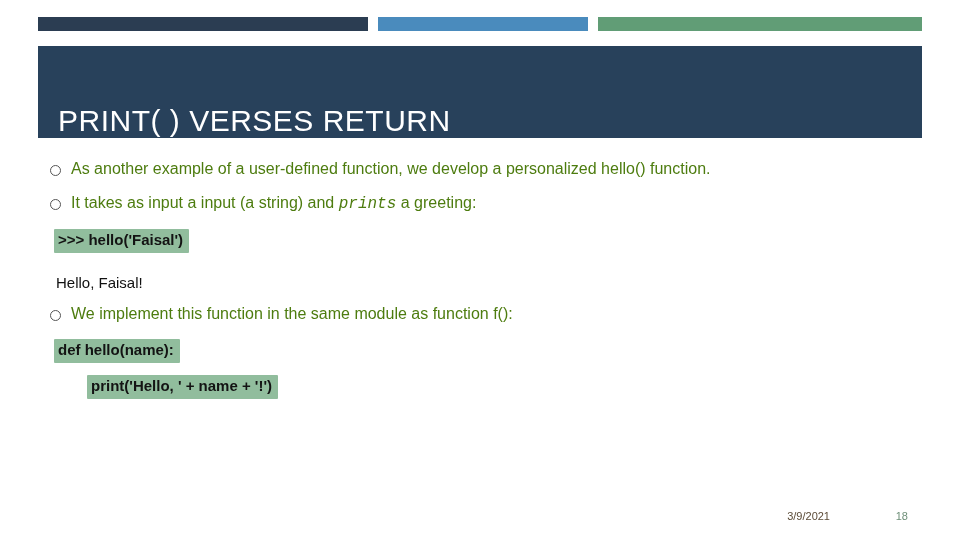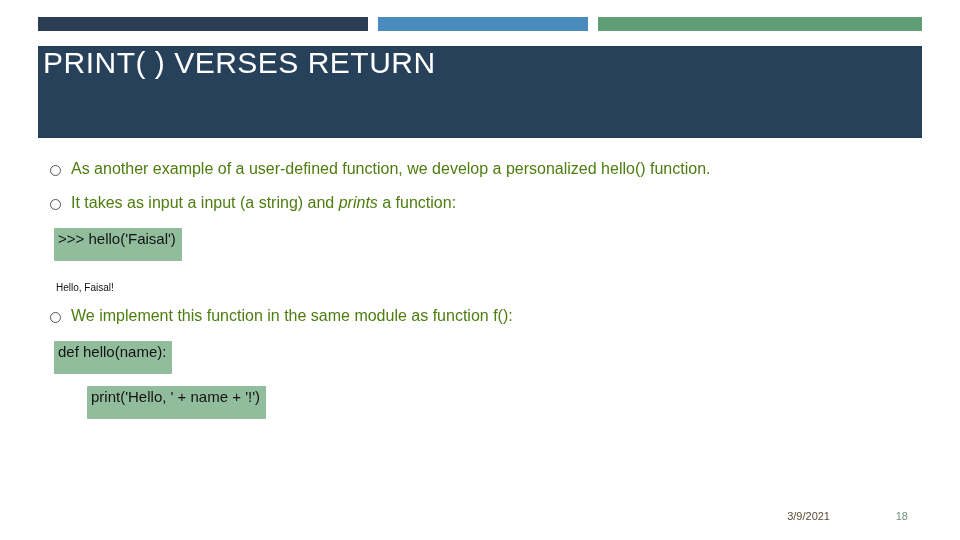--- a/index.html
+++ b/index.html
@@ -21,55 +21,56 @@
 
   
   .title-band {
     position: absolute;
     top: 46px;
     left: 38px;
     right: 38px;
     height: 92px;
     background: #28415b;
     display: flex;
-    align-items: flex-start;
-    padding-left: 5px;
+    align-items: flex-end;
+    padding-left: 20px;
   }
   .title-band h1 {
     color: #ffffff;
     font-size: 30px;
     font-weight: 400;
     letter-spacing: 0.5px;
   }
 
   
   .body {
     position: absolute;
     top: 160px;
     left: 50px;
     right: 50px;
   }
   .line { display: flex; align-items: baseline; margin-bottom: 16px; font-size: 16px; color: #4d7c0f; }
   .bullet-marker {
     width: 11px; height: 11px; border: 1.6px solid #555; border-radius: 50%;
     display: inline-block; margin-right: 10px; flex-shrink: 0; position: relative; top: 2px;
   }
-  .line .text em { font-style: italic; }
+  .line .text em { font-style: italic; font-family: Liberation Mono, monospace; }
 
   .code-chunk {
     display: inline-block;
     background: #91bd9d;
     color: #131313;
     font-family: Arial, Helvetica, sans-serif;
     font-size: 15px;
-    padding: 2px 6px 14px 4px;
+    padding: 2px 6px 5px 4px;
     border-radius: 1px;
+    font-weight: bold;
   }
   .code-wrap { margin: 4px 0 12px 4px; }
-  .plain { margin: 21px 0 14px 6px; font-size: 10px; color: #111; }
+  .plain { margin: 21px 0 14px 6px; font-size: 15px; color: #111; }
   .code-indent { margin-left: 37px; }
 
   
   .footer-date {
     position: absolute;
     bottom: 18px;
     right: 130px;
     font-size: 11px;
     color: #5a4a36;
     margin-left: 8px;
@@ -100,21 +101,21 @@
   <div class="body">
 
     <div class="line">
       <span class="bullet-marker"></span>
       <span class="text">As another example of a user-defined function, we develop a personalized hello() function.</span>
     </div>
 
     <div class="line">
       <span class="bullet-marker"></span>
       <span class="text">
-        <span>It takes as input a input (a string) and </span><em>prints</em><span> a function:</span>
+        <span>It takes as input a input (a string) and </span><em>prints</em><span> a greeting:</span>
       </span>
     </div>
 
     <div class="code-wrap">
       <span class="code-chunk">&gt;&gt;&gt; hello('Faisal')</span>
     </div>
 
     <div class="plain">Hello, Faisal!</div>
 
     <div class="line">

